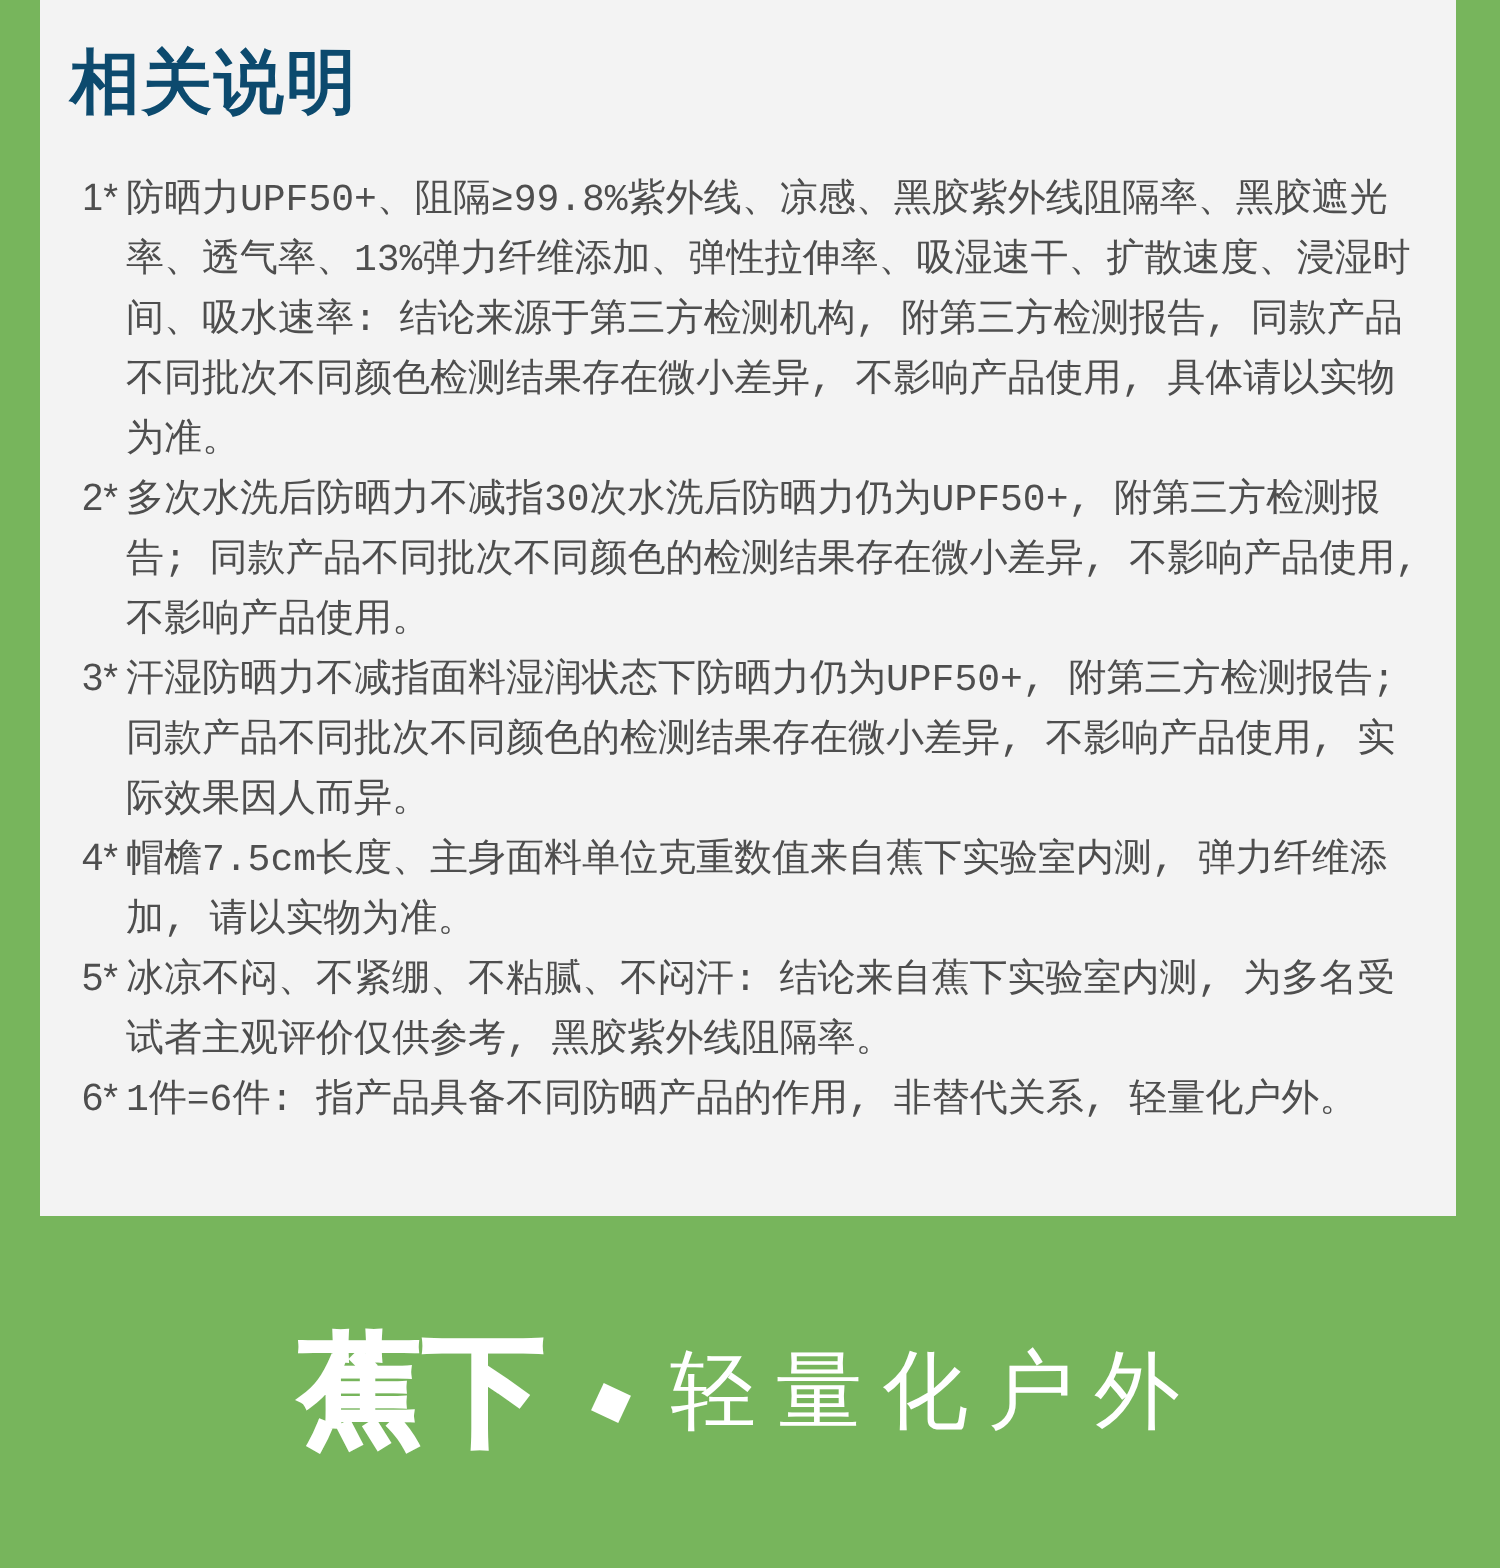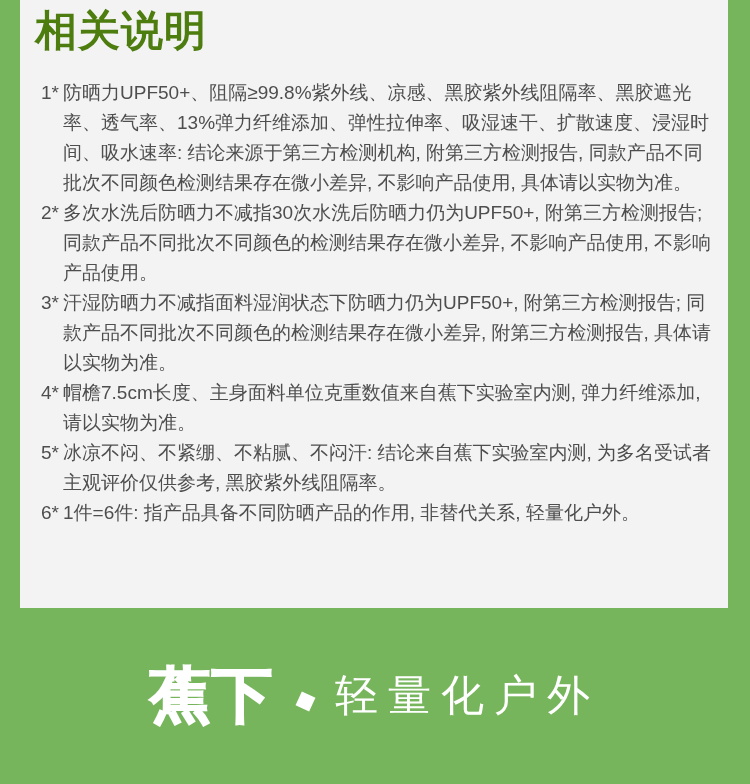--- a/index.html
+++ b/index.html
@@ -17,25 +17,25 @@
   .card {
     position: absolute;
     left: 20px;
     top: 0;
     width: 708px;
     height: 608px;
     background: #f3f3f3;
   }
 
   .section-title {
-    margin: 10px 0 0 15px;
-    font-size: 42px;
+    margin: 24px 0 0 15px;
+    font-size: 35px;
     line-height: 1;
     font-weight: bold;
-    color: #4d7c0f;
+    color: #0c4a6e;
     letter-spacing: 1px;
   }
 
   .notes {
     margin: 26px 16px 0 21px;
     font-size: 19px;
     line-height: 30px;
     color: #4e4e4e;
   }
 
@@ -44,20 +44,21 @@
     align-items: flex-start;
   }
 
   .note-marker {
     flex: 0 0 22px;
     white-space: nowrap;
   }
 
   .note-text {
     flex: 1;
+    font-family: Liberation Mono, monospace;
   }
 
   .footer {
     position: absolute;
     left: 0;
     right: 0;
     top: 646px;
     height: 100px;
     display: flex;
     justify-content: center;
@@ -101,21 +102,21 @@
         <span class="note-text">防晒力UPF50+、阻隔≥99.8%紫外线、凉感、黑胶紫外线阻隔率、黑胶遮光率、透气率、13%弹力纤维添加、弹性拉伸率、吸湿速干、扩散速度、浸湿时间、吸水速率: 结论来源于第三方检测机构, 附第三方检测报告, 同款产品不同批次不同颜色检测结果存在微小差异, 不影响产品使用, 具体请以实物为准。</span>
       </div>
 
       <div class="note">
         <span class="note-marker">2*</span>
         <span class="note-text">多次水洗后防晒力不减指30次水洗后防晒力仍为UPF50+, 附第三方检测报告; 同款产品不同批次不同颜色的检测结果存在微小差异, 不影响产品使用, 不影响产品使用。</span>
       </div>
 
       <div class="note">
         <span class="note-marker">3*</span>
-        <span class="note-text">汗湿防晒力不减指面料湿润状态下防晒力仍为UPF50+, 附第三方检测报告; 同款产品不同批次不同颜色的检测结果存在微小差异, 附第三方检测报告, 具体请以实物为准。</span>
+        <span class="note-text">汗湿防晒力不减指面料湿润状态下防晒力仍为UPF50+, 附第三方检测报告; 同款产品不同批次不同颜色的检测结果存在微小差异, 不影响产品使用, 实际效果因人而异。</span>
       </div>
 
       <div class="note">
         <span class="note-marker">4*</span>
         <span class="note-text">帽檐7.5cm长度、主身面料单位克重数值来自蕉下实验室内测, 弹力纤维添加, 请以实物为准。</span>
       </div>
 
       <div class="note">
         <span class="note-marker">5*</span>
         <span class="note-text">冰凉不闷、不紧绷、不粘腻、不闷汗: 结论来自蕉下实验室内测, 为多名受试者主观评价仅供参考, 黑胶紫外线阻隔率。</span>

